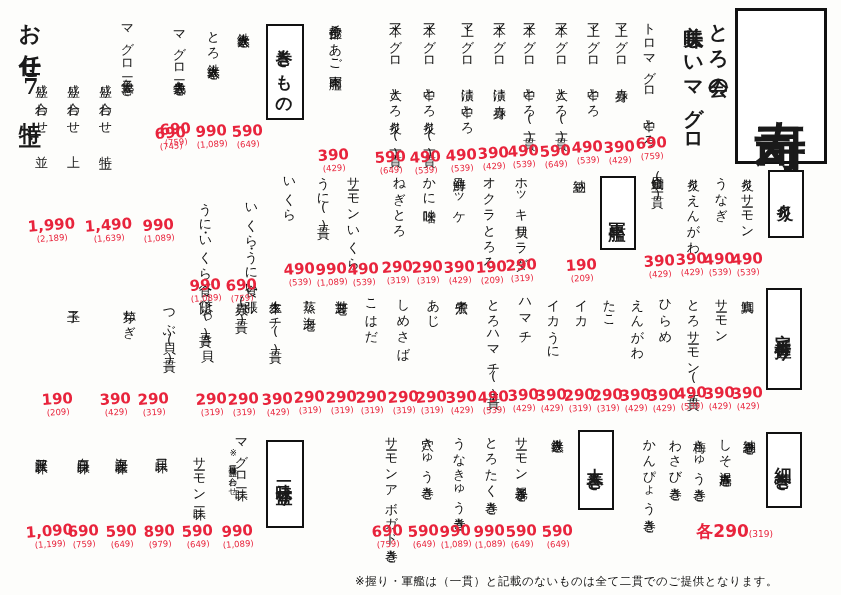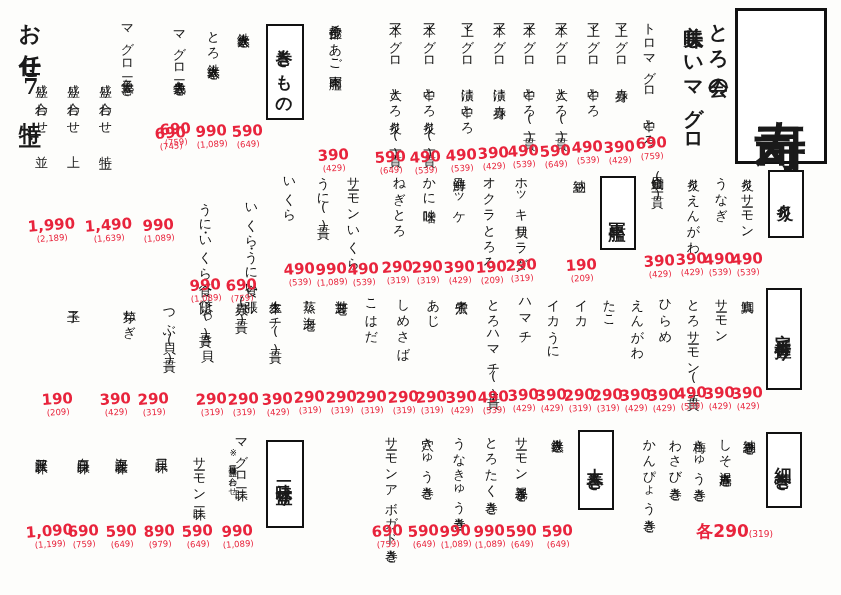--- a/index.html
+++ b/index.html
@@ -453,14 +453,15 @@
       <span class="name">贅沢三昧</span>
     </div>
 
   <div class="price" style="left:222px;top:524px;"><span>990</span><span class="tax">(1,089)</span></div>
   <div class="price" style="left:182px;top:524px;"><span>590</span><span class="tax">(649)</span></div>
   <div class="price" style="left:144px;top:524px;"><span>890</span><span class="tax">(979)</span></div>
   <div class="price" style="left:106px;top:524px;"><span>590</span><span class="tax">(649)</span></div>
   <div class="price" style="left:68px;top:524px;"><span>690</span><span class="tax">(759)</span></div>
   <div class="price" style="left:26px;top:524px;"><span>1,090</span><span class="tax">(1,199)</span></div>
 
+  <div id="footnote">※握り・軍艦は（一貫）と記載のないものは全て二貫でのご提供となります。</div>
 
 </div>
 
 </body></html>

